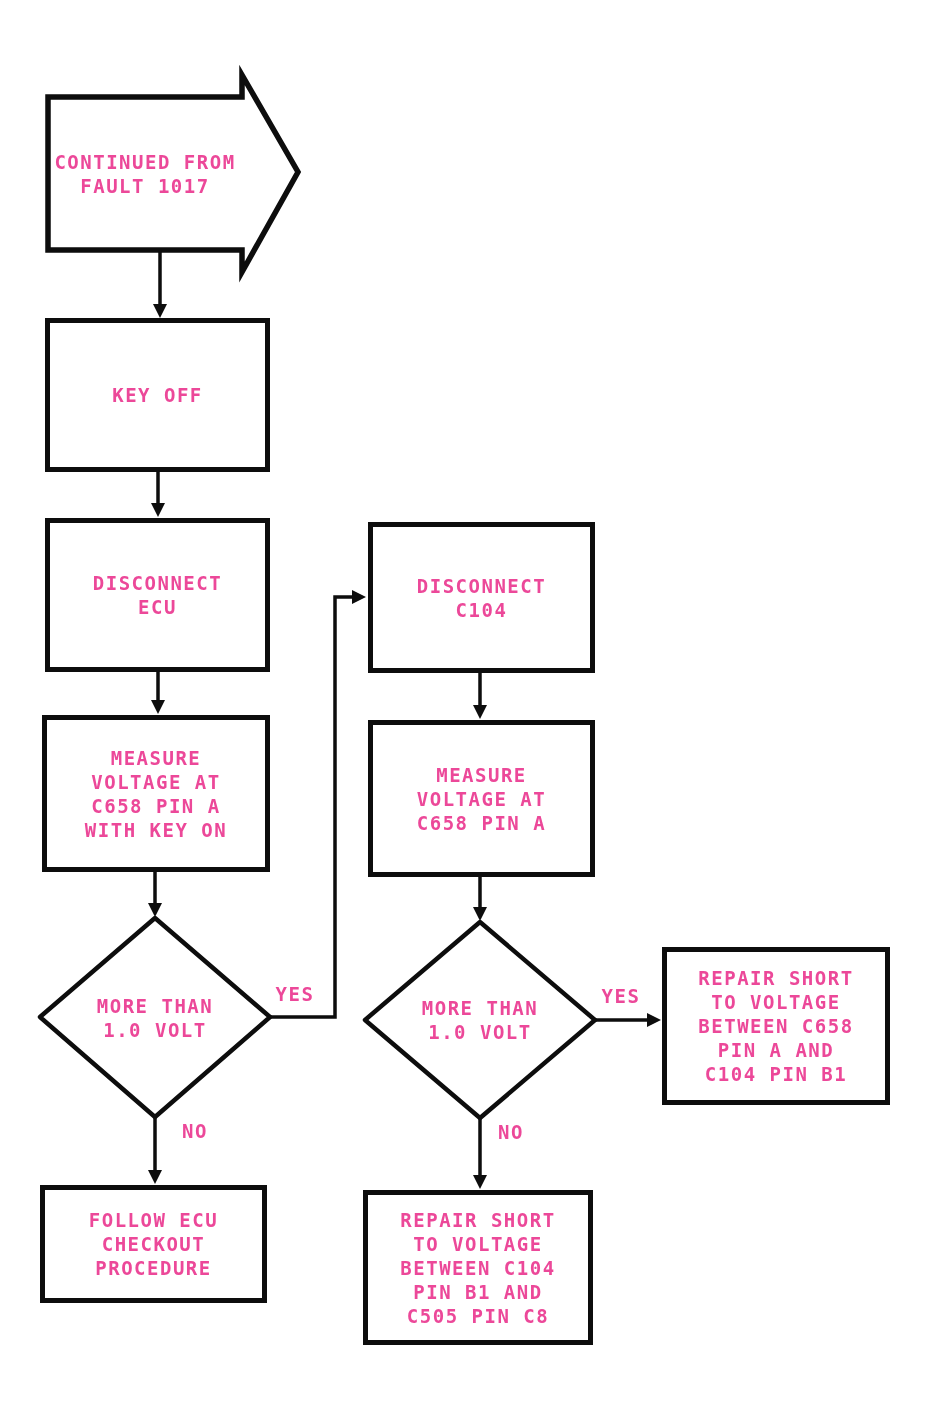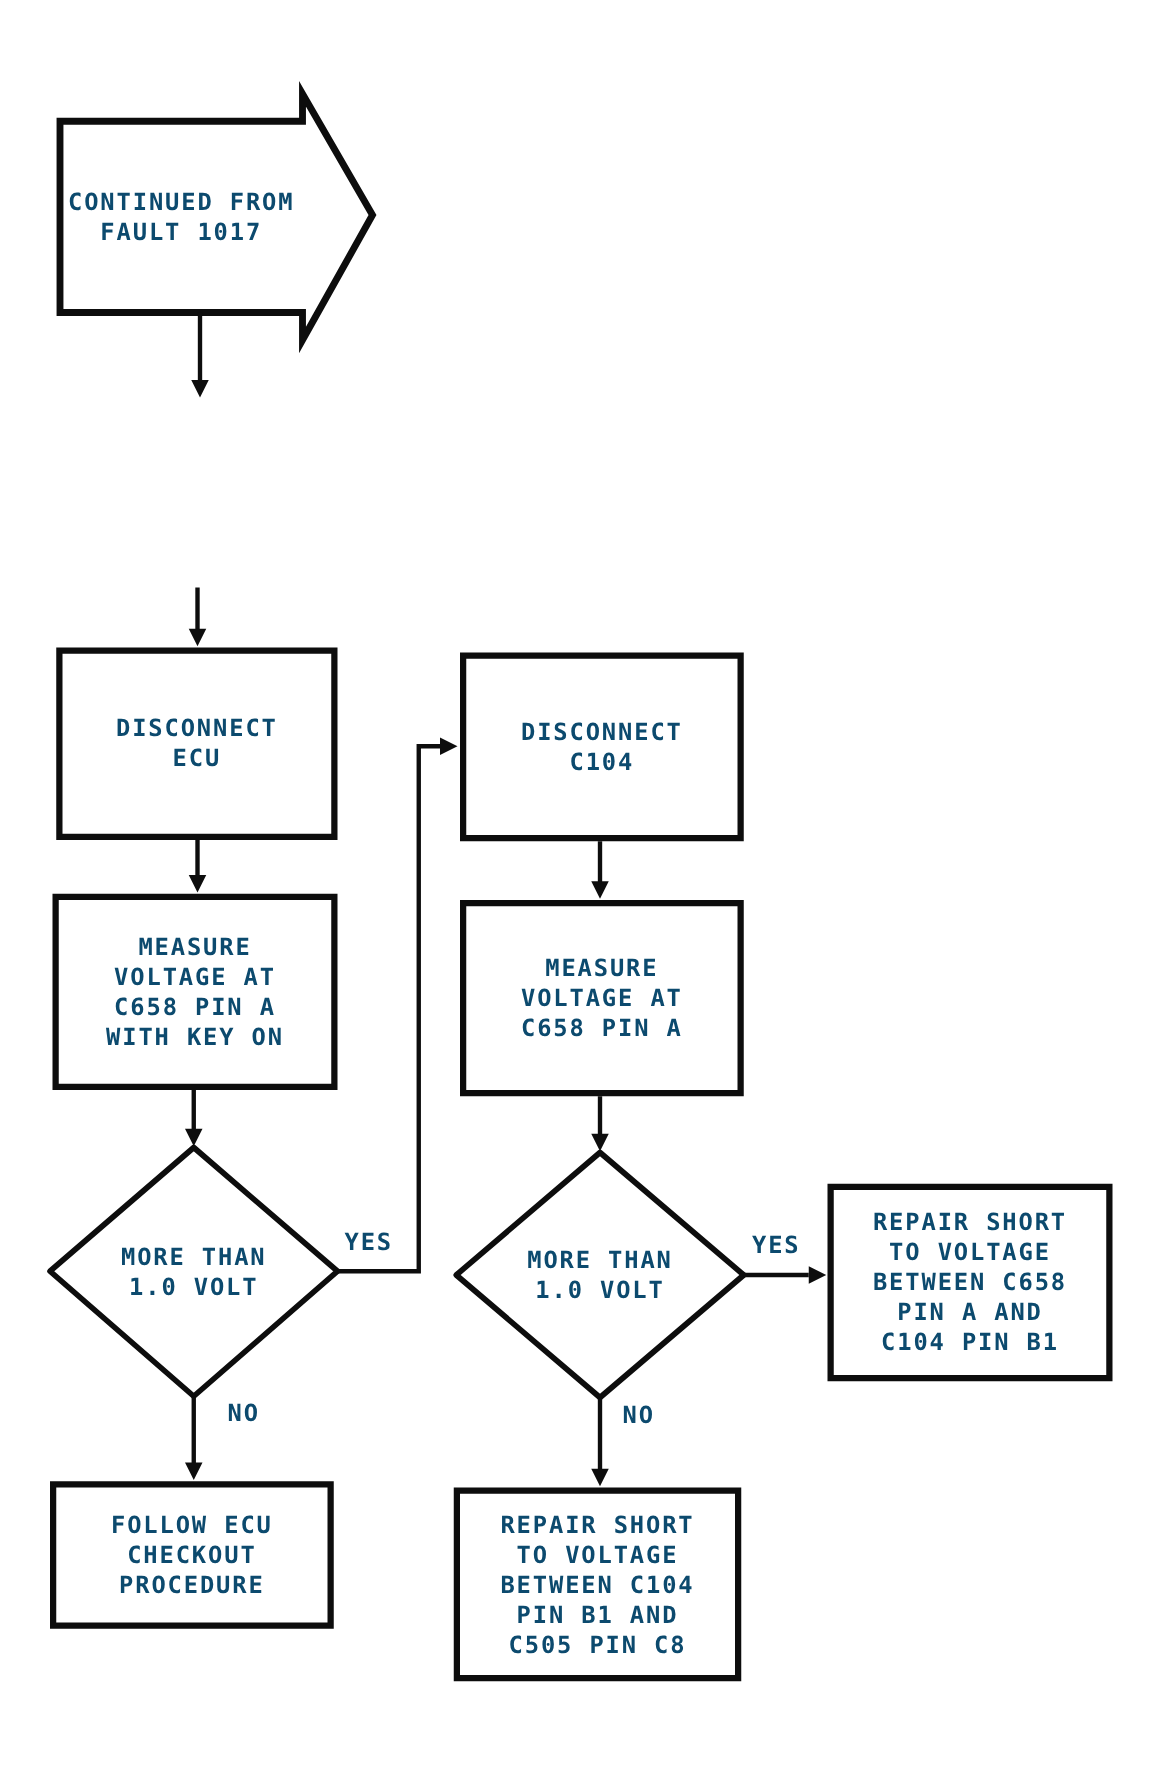--- a/index.html
+++ b/index.html
@@ -7,21 +7,21 @@
     padding: 0;
     background: #ffffff;
   }
   .stage {
     position: relative;
     width: 929px;
     height: 1424px;
     background: #ffffff;
     font-family: "DejaVu Sans Mono", "Liberation Mono", monospace;
     font-weight: bold;
-    color: #0c4a6e;
+    color: #ec4899;
     overflow: hidden;
   }
   .stage svg {
     position: absolute;
     left: 0;
     top: 0;
   }
   .box {
     position: absolute;
     box-sizing: border-box;
@@ -95,20 +95,23 @@
 
     <path d="M 480 1118 V 1177" stroke="#0d0d0d" stroke-width="3.5" fill="none"></path>
     <polygon points="480,1189 473,1175 487,1175" fill="#0d0d0d"></polygon>
   </svg>
 
   <div class="entry-text" style="left:48px;top:97px;width:194px;height:153px;">
     <span class="lbl">CONTINUED FROM
 FAULT 1017</span>
   </div>
 
+  <div class="box" style="left:45px;top:318px;width:225px;height:154px;">
+    <span class="lbl">KEY OFF</span>
+  </div>
 
   <div class="box" style="left:45px;top:518px;width:225px;height:154px;">
     <span class="lbl">DISCONNECT
 ECU</span>
   </div>
 
   <div class="box" style="left:42px;top:715px;width:228px;height:157px;">
     <span class="lbl">MEASURE
 VOLTAGE AT
 C658 PIN A

